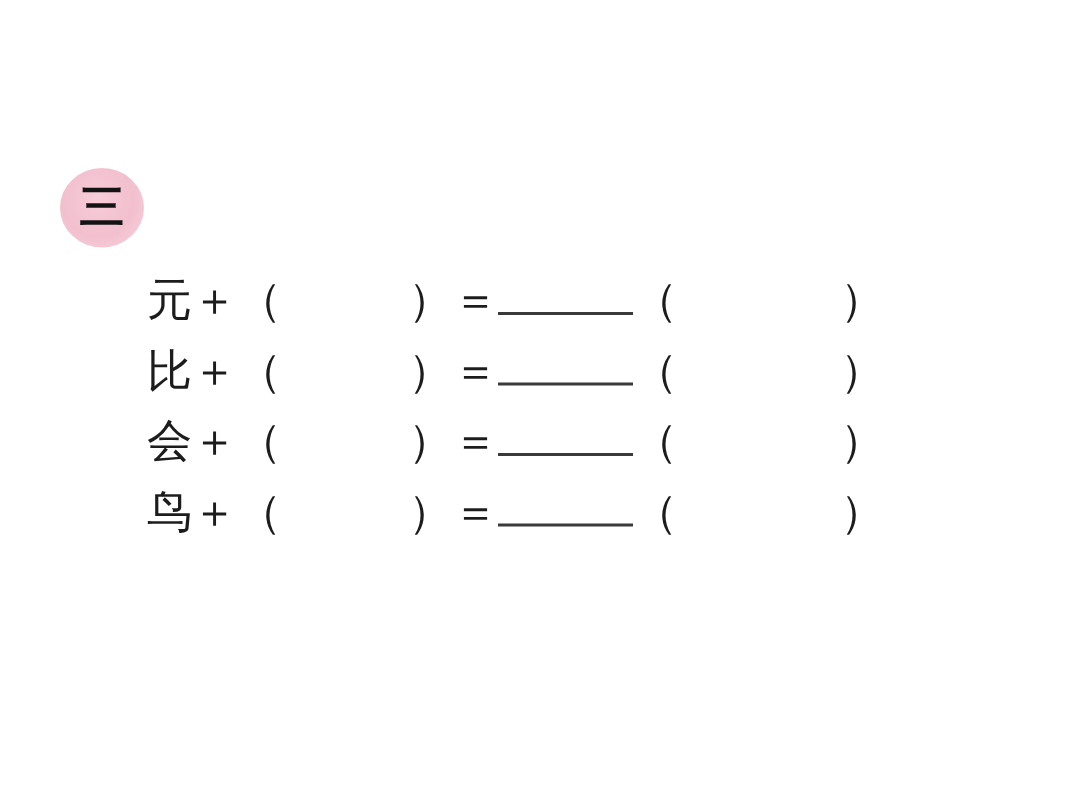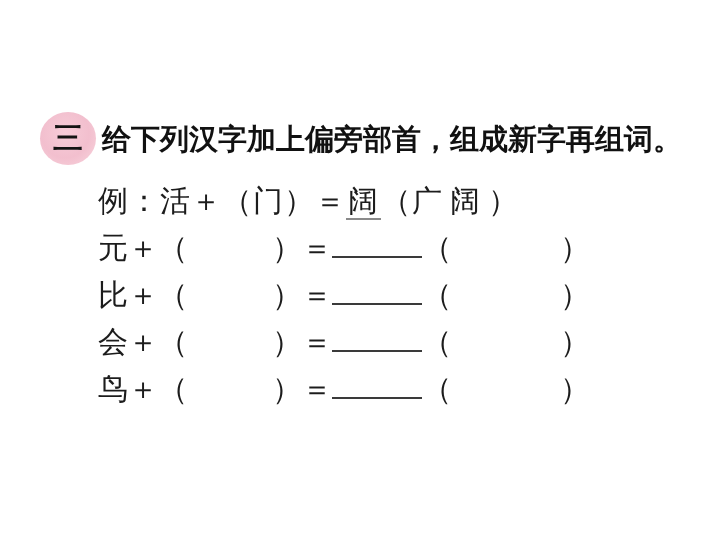--- a/index.html
+++ b/index.html
@@ -78,27 +78,23 @@
 </style>
 </head>
 <body>
 
 <div class="slide">
 
   <div class="badge">
     <span>三</span>
   </div>
 
-  <div class="title">给下列汉字加上偏旁部首，组成新字再组词。</div>
 
   <div class="body-block">
 
-    <div class="row example-row">
-      <span>例：</span><span>活</span><span class="sym">＋</span><span class="sym">（</span><span>门</span><span class="sym">）</span><span class="sym">＝</span><span class="example-answer">阔</span><span class="sym">（</span><span class="example-word">广阔</span><span class="sym">）</span>
-    </div>
 
     <div class="row">
       <span>元</span><span class="sym">＋</span><span class="sym">（</span><span class="gap-radical"></span><span class="sym">）</span><span class="sym">＝</span><span class="blank-line"></span><span class="sym">（</span><span class="gap-word"></span><span class="sym">）</span>
     </div>
 
     <div class="row">
       <span>比</span><span class="sym">＋</span><span class="sym">（</span><span class="gap-radical"></span><span class="sym">）</span><span class="sym">＝</span><span class="blank-line"></span><span class="sym">（</span><span class="gap-word"></span><span class="sym">）</span>
     </div>
 
     <div class="row">

